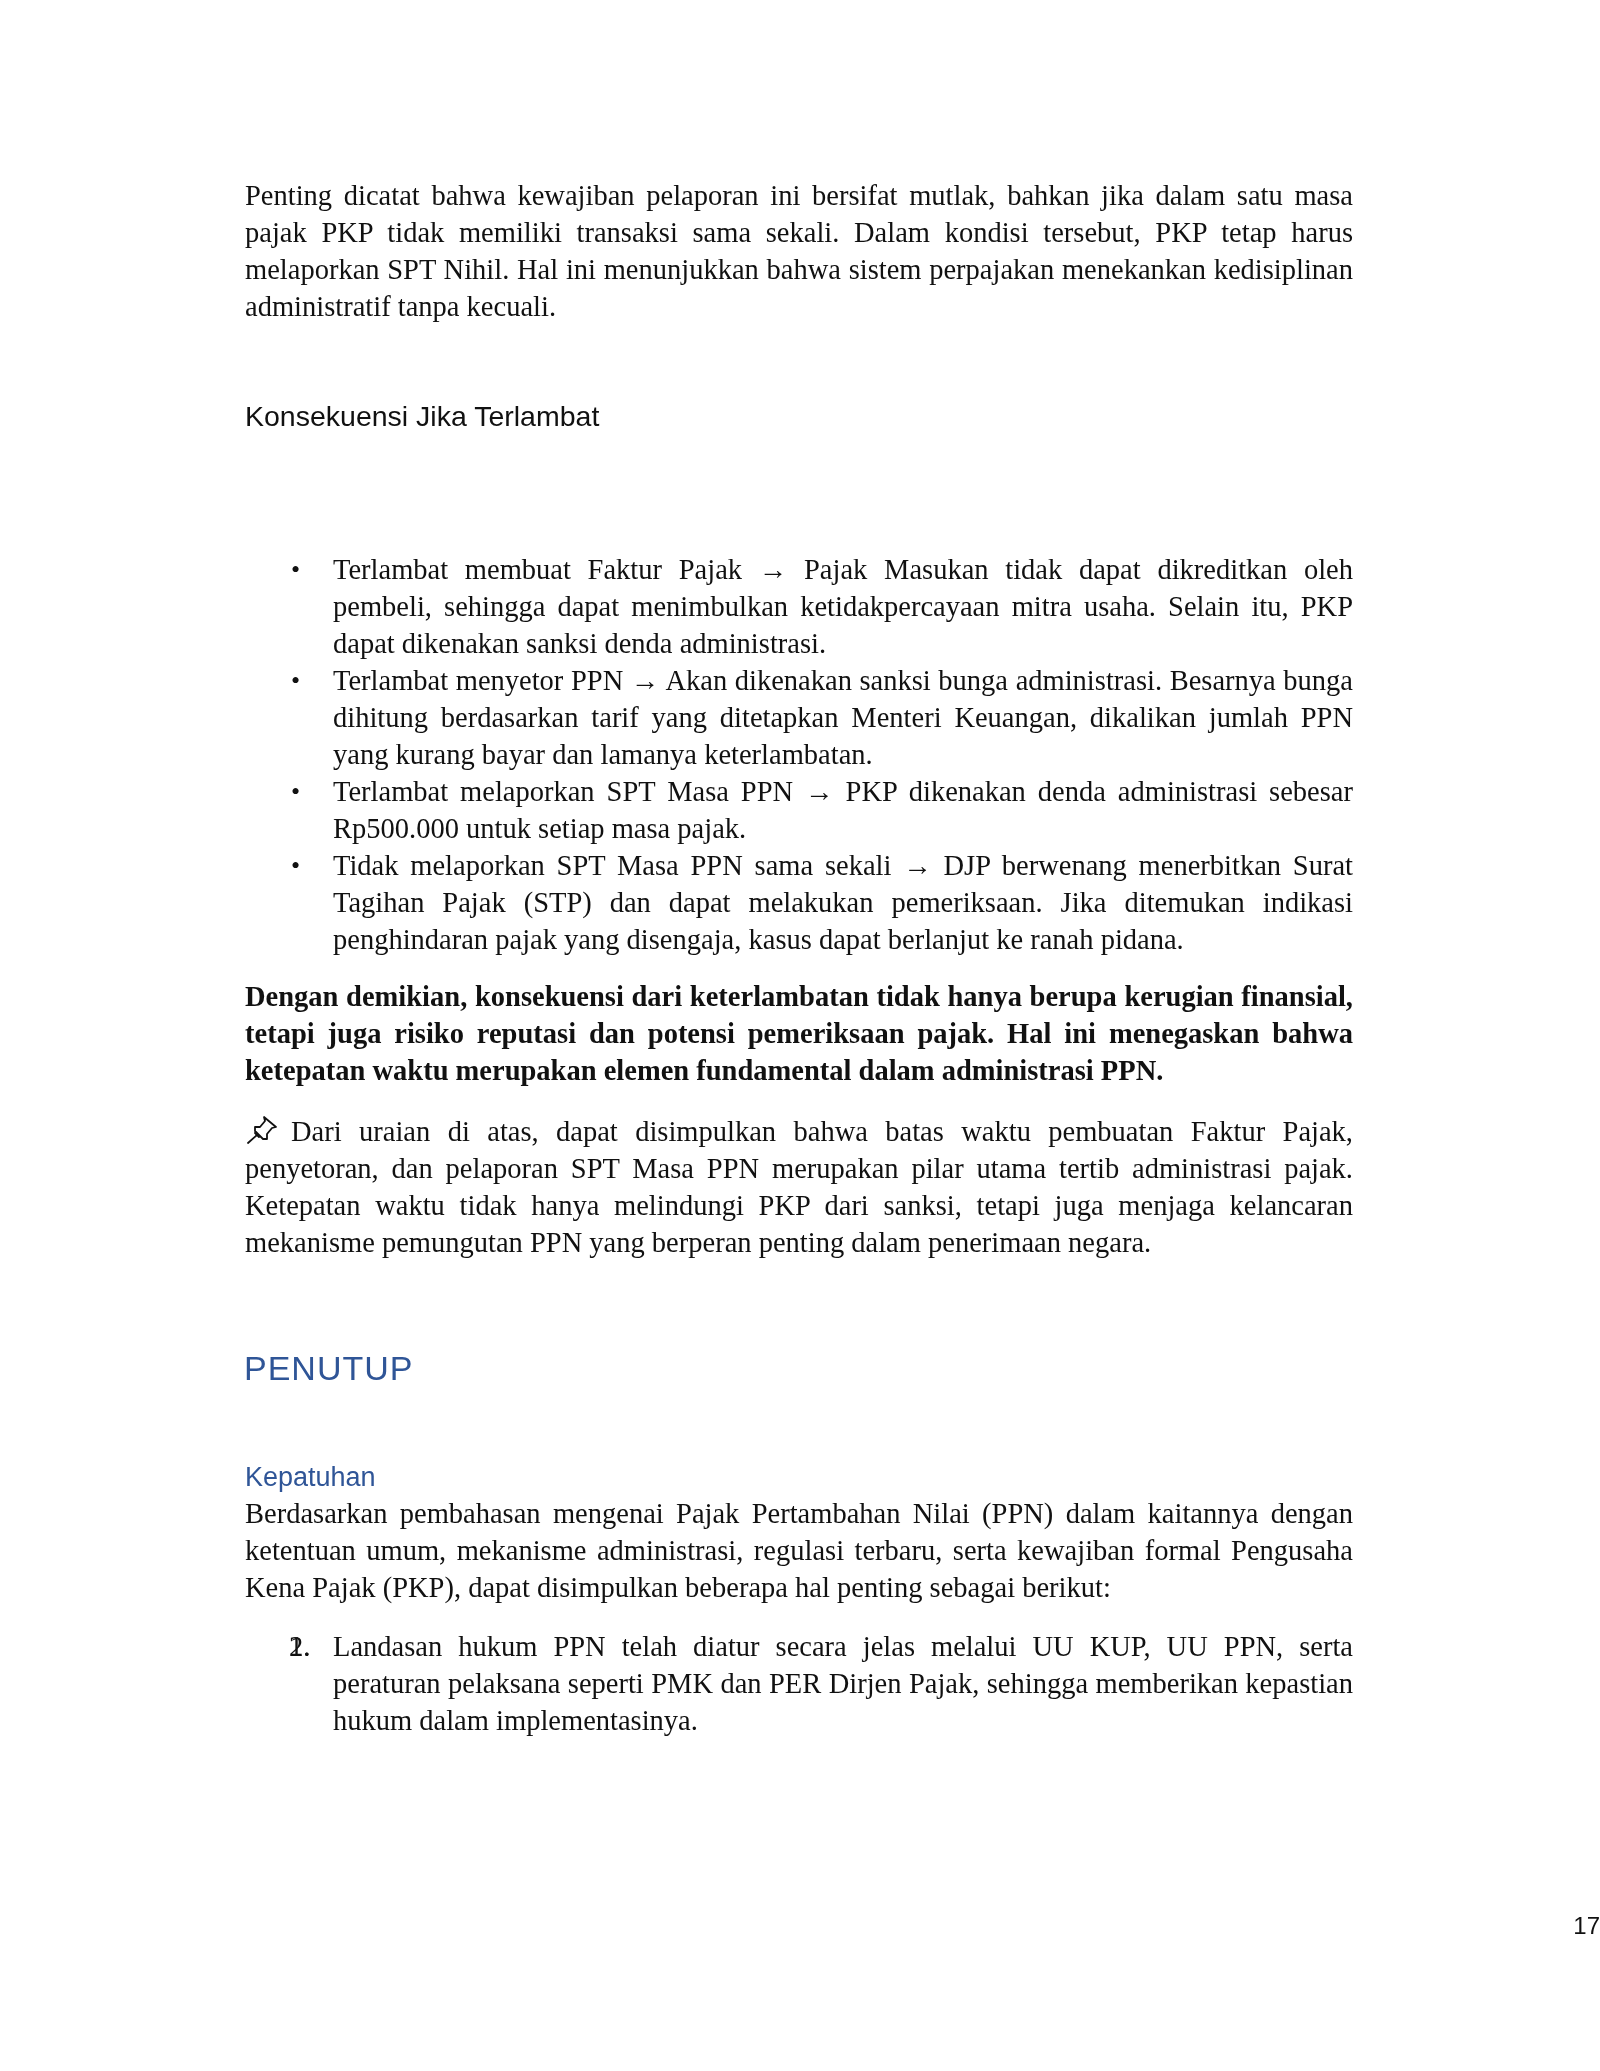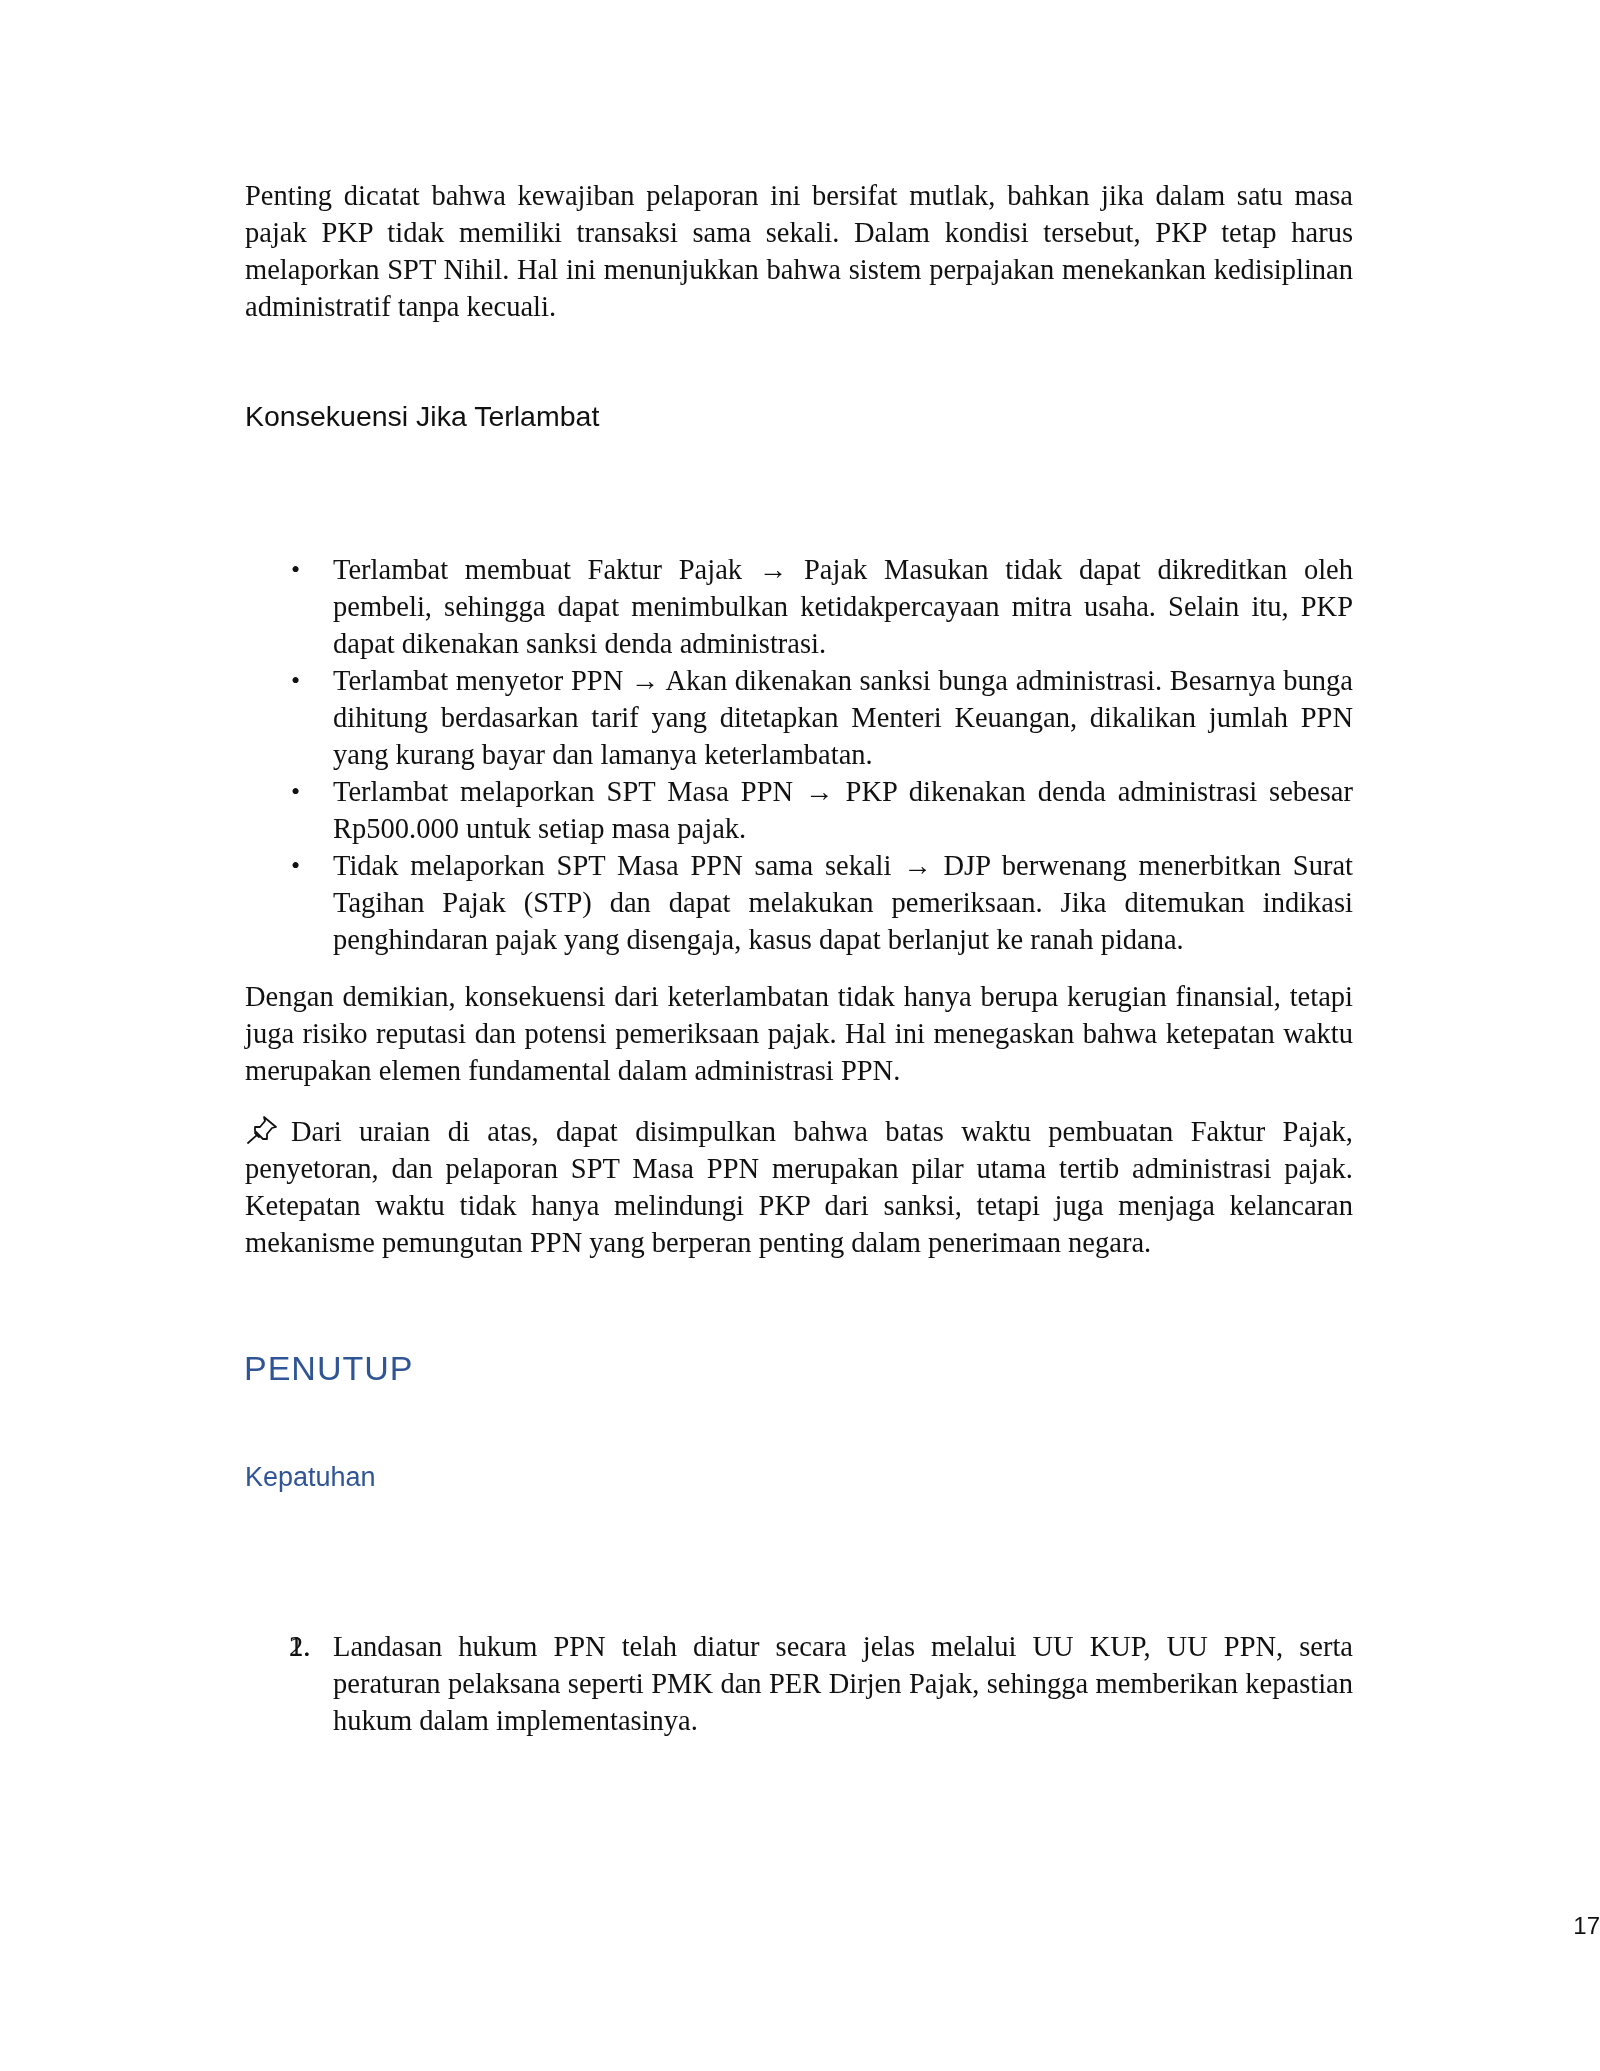--- a/index.html
+++ b/index.html
@@ -47,36 +47,37 @@
     <li>
       <span class="marker">•</span>
       <span>Terlambat melaporkan SPT Masa PPN → PKP dikenakan denda administrasi sebesar Rp500.000 untuk setiap masa pajak.</span>
     </li>
     <li>
       <span class="marker">•</span>
       <span>Tidak melaporkan SPT Masa PPN sama sekali → DJP berwenang menerbitkan Surat Tagihan Pajak (STP) dan dapat melakukan pemeriksaan. Jika ditemukan indikasi penghindaran pajak yang disengaja, kasus dapat berlanjut ke ranah pidana.</span>
     </li>
   </ul>
 
-  <p class="block" style="top:978px;">Dengan demikian, konsekuensi dari keterlambatan tidak hanya berupa kerugian finansial, tetapi juga risiko reputasi dan potensi pemeriksaan pajak. Hal ini menegaskan bahwa ketepatan waktu merupakan elemen fundamental dalam administrasi PPN.</p>
+  <p class="block" style="top:978px;font-weight:bold;">Dengan demikian, konsekuensi dari keterlambatan tidak hanya berupa kerugian finansial, tetapi juga risiko reputasi dan potensi pemeriksaan pajak. Hal ini menegaskan bahwa ketepatan waktu merupakan elemen fundamental dalam administrasi PPN.</p>
 
   <p class="block" style="top:1113px;">
     <svg class="pin" viewBox="0 0 34 30" xmlns="http://www.w3.org/2000/svg">
       <g fill="none" stroke="#111" stroke-width="1.8" stroke-linejoin="round" stroke-linecap="round">
         <path d="M19 2 L31 12 L27 13 L22 19 L22 24 L18 24 L10 16 L10 12 L15 12 L20 6 Z"></path>
         <path d="M12 20 L3 28"></path>
         <path d="M10 18 L14 22"></path>
       </g>
     </svg><span>Dari uraian di atas, dapat disimpulkan bahwa batas waktu pembuatan Faktur Pajak, penyetoran, dan pelaporan SPT Masa PPN merupakan pilar utama tertib administrasi pajak. Ketepatan waktu tidak hanya melindungi PKP dari sanksi, tetapi juga menjaga kelancaran mekanisme pemungutan PPN yang berperan penting dalam penerimaan negara.</span>
   </p>
 
   <h1 class="h1" style="top:1348px;">PENUTUP</h1>
 
   <h2 class="h2" style="top:1460px;">Kepatuhan</h2>
 
+  <p class="block" style="top:1495px;">Berdasarkan pembahasan mengenai Pajak Pertambahan Nilai (PPN) dalam kaitannya dengan ketentuan umum, mekanisme administrasi, regulasi terbaru, serta kewajiban formal Pengusaha Kena Pajak (PKP), dapat disimpulkan beberapa hal penting sebagai berikut:</p>
 
   <ol class="list" style="top:1628px;">
     <li>
       <span class="marker">1.</span>
     </li>
     <li>
       <span class="marker">2.</span>
       <span>Landasan hukum PPN telah diatur secara jelas melalui UU KUP, UU PPN, serta peraturan pelaksana seperti PMK dan PER Dirjen Pajak, sehingga memberikan kepastian hukum dalam implementasinya.</span>
     </li>
   </ol>

